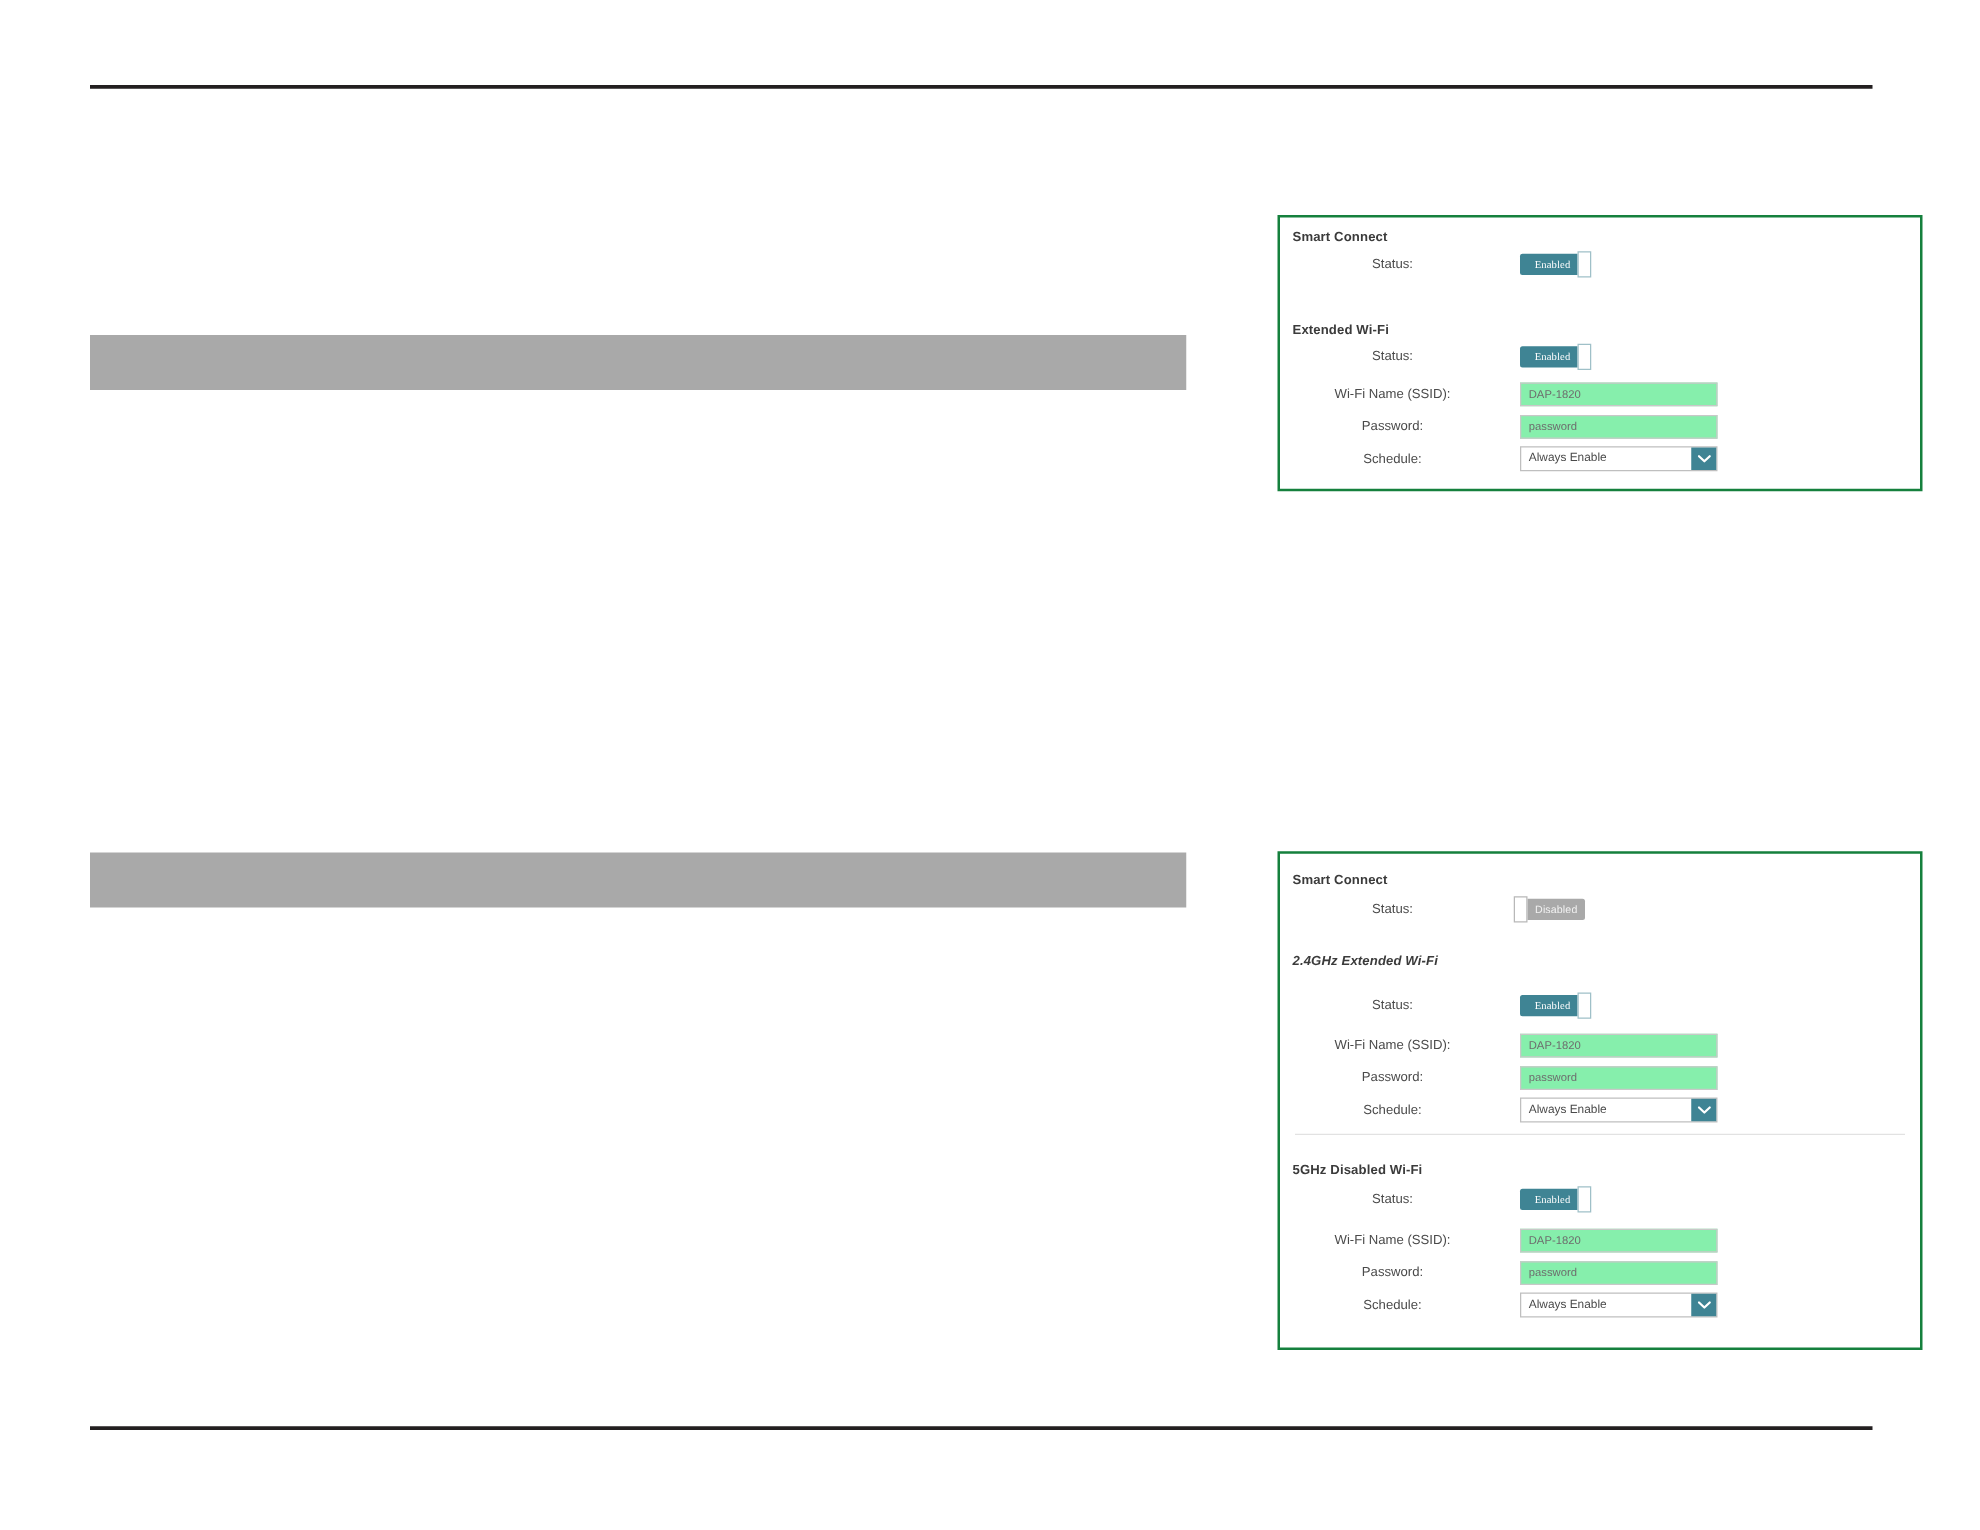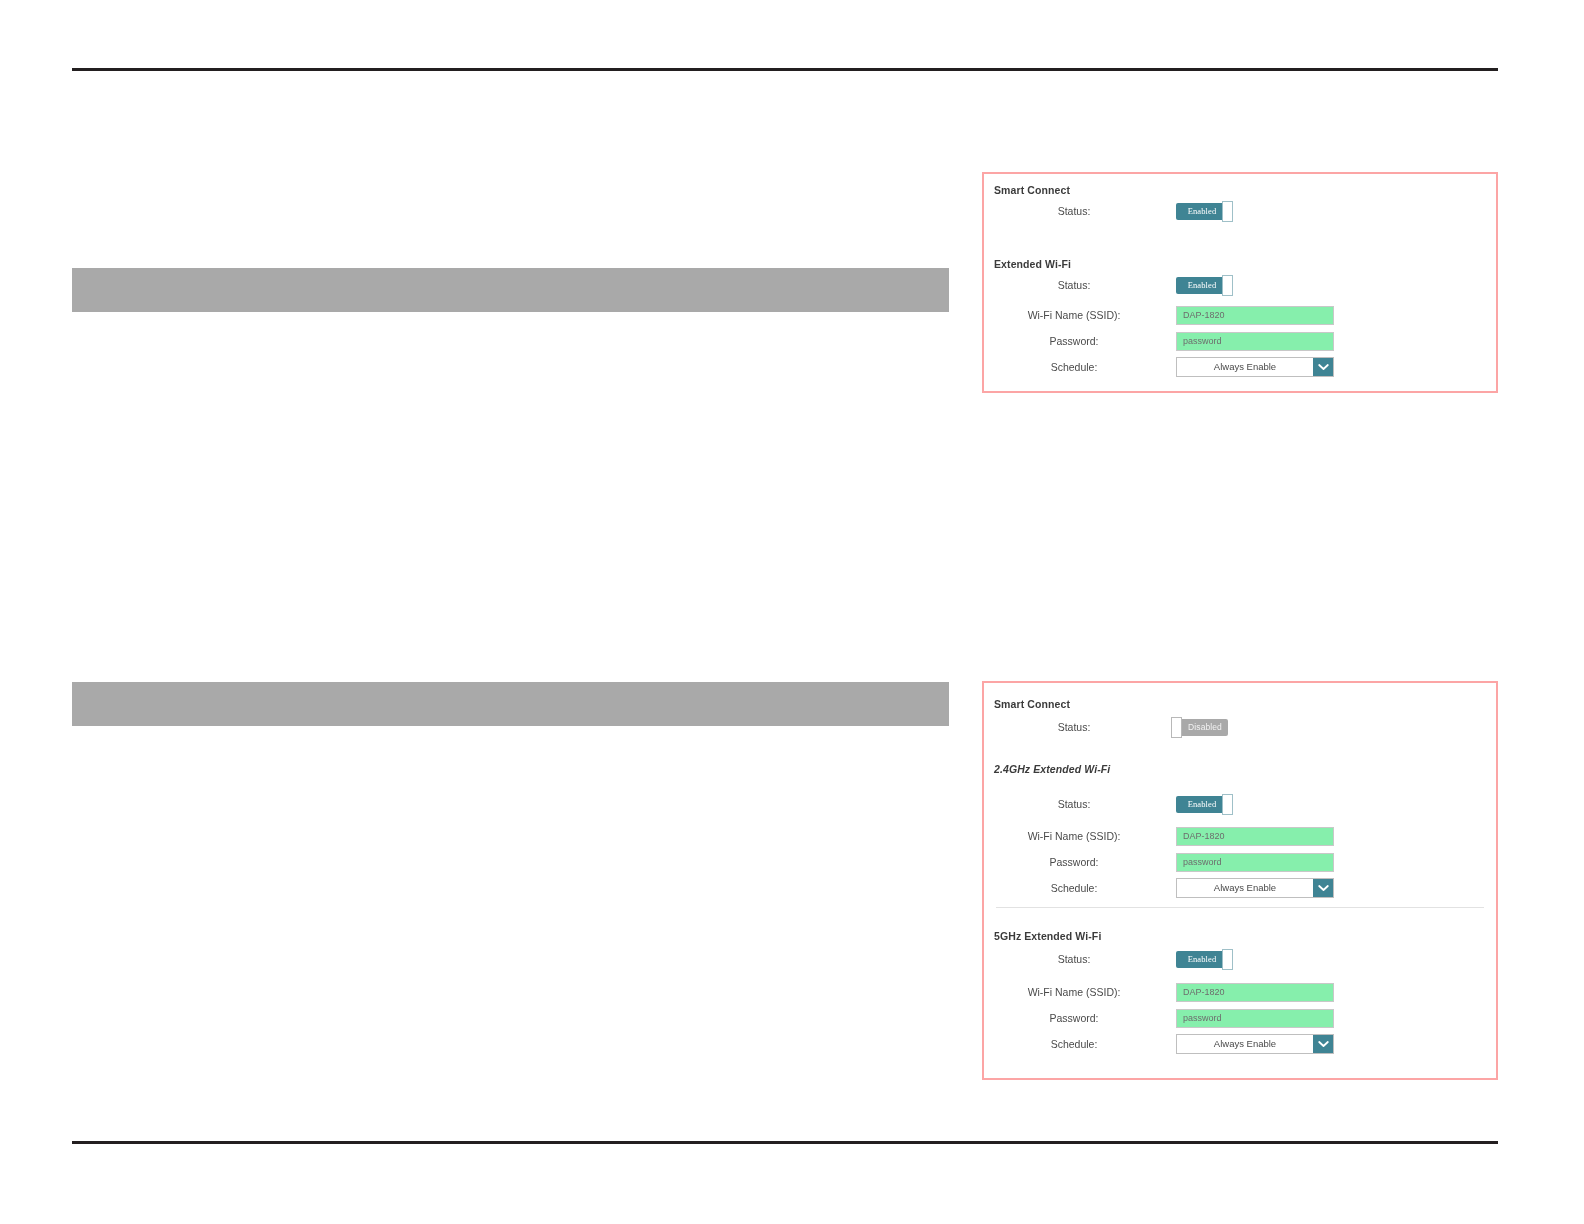--- a/index.html
+++ b/index.html
@@ -36,22 +36,23 @@
     height: 44px;
     background: #a9a9a9;
   }
   .copy-bar.first  { top: 268px; }
   .copy-bar.second { top: 682px; }
 
   
   .panel {
     position: absolute;
     background: #ffffff;
-    border: 2px solid #fca5a5;
-    box-sizing: border-box;
+    border: 2px solid #15803d;
+    box-sizing: border-box;
+    margin-left: 40px;
   }
   .panel.panel-one {
     left: 982px;
     top: 172px;
     width: 516px;
     height: 221px;
   }
   .panel.panel-two {
     left: 982px;
     top: 681px;
@@ -162,21 +163,20 @@
     cursor: pointer;
   }
   .select .select-value {
     flex: 1 1 auto;
     font-size: 9.5px;
     color: #4a4a4a;
     line-height: 18px;
     padding: 0 6px;
     white-space: nowrap;
     overflow: hidden;
-    text-align: center;
   }
   .select .select-arrow {
     width: 20px;
     background: #3f8494;
     display: flex;
     align-items: center;
     justify-content: center;
     flex: 0 0 20px;
   }
   .select .select-arrow svg { display: block; }
@@ -307,21 +307,21 @@
             <svg width="11" height="8" viewBox="0 0 11 8" aria-hidden="true">
               <path d="M1.2 2 L5.5 6 L9.8 2" fill="none" stroke="#ffffff" stroke-width="1.8" stroke-linecap="round" stroke-linejoin="round"></path>
             </svg>
           </span>
         </div>
       </div>
     </div>
 
     <div class="panel-divider" style="top:224px;"></div>
 
-    <div class="section-heading" style="top:247px;">5GHz Extended Wi-Fi</div>
+    <div class="section-heading" style="top:247px;">5GHz Disabled Wi-Fi</div>
 
     <div class="form-row" style="top:265px;">
       <div class="row-label">Status:</div>
       <div class="row-control">
         <div class="toggle on">
           <span class="toggle-text">Enabled</span>
           <span class="knob"></span>
         </div>
       </div>
     </div>

